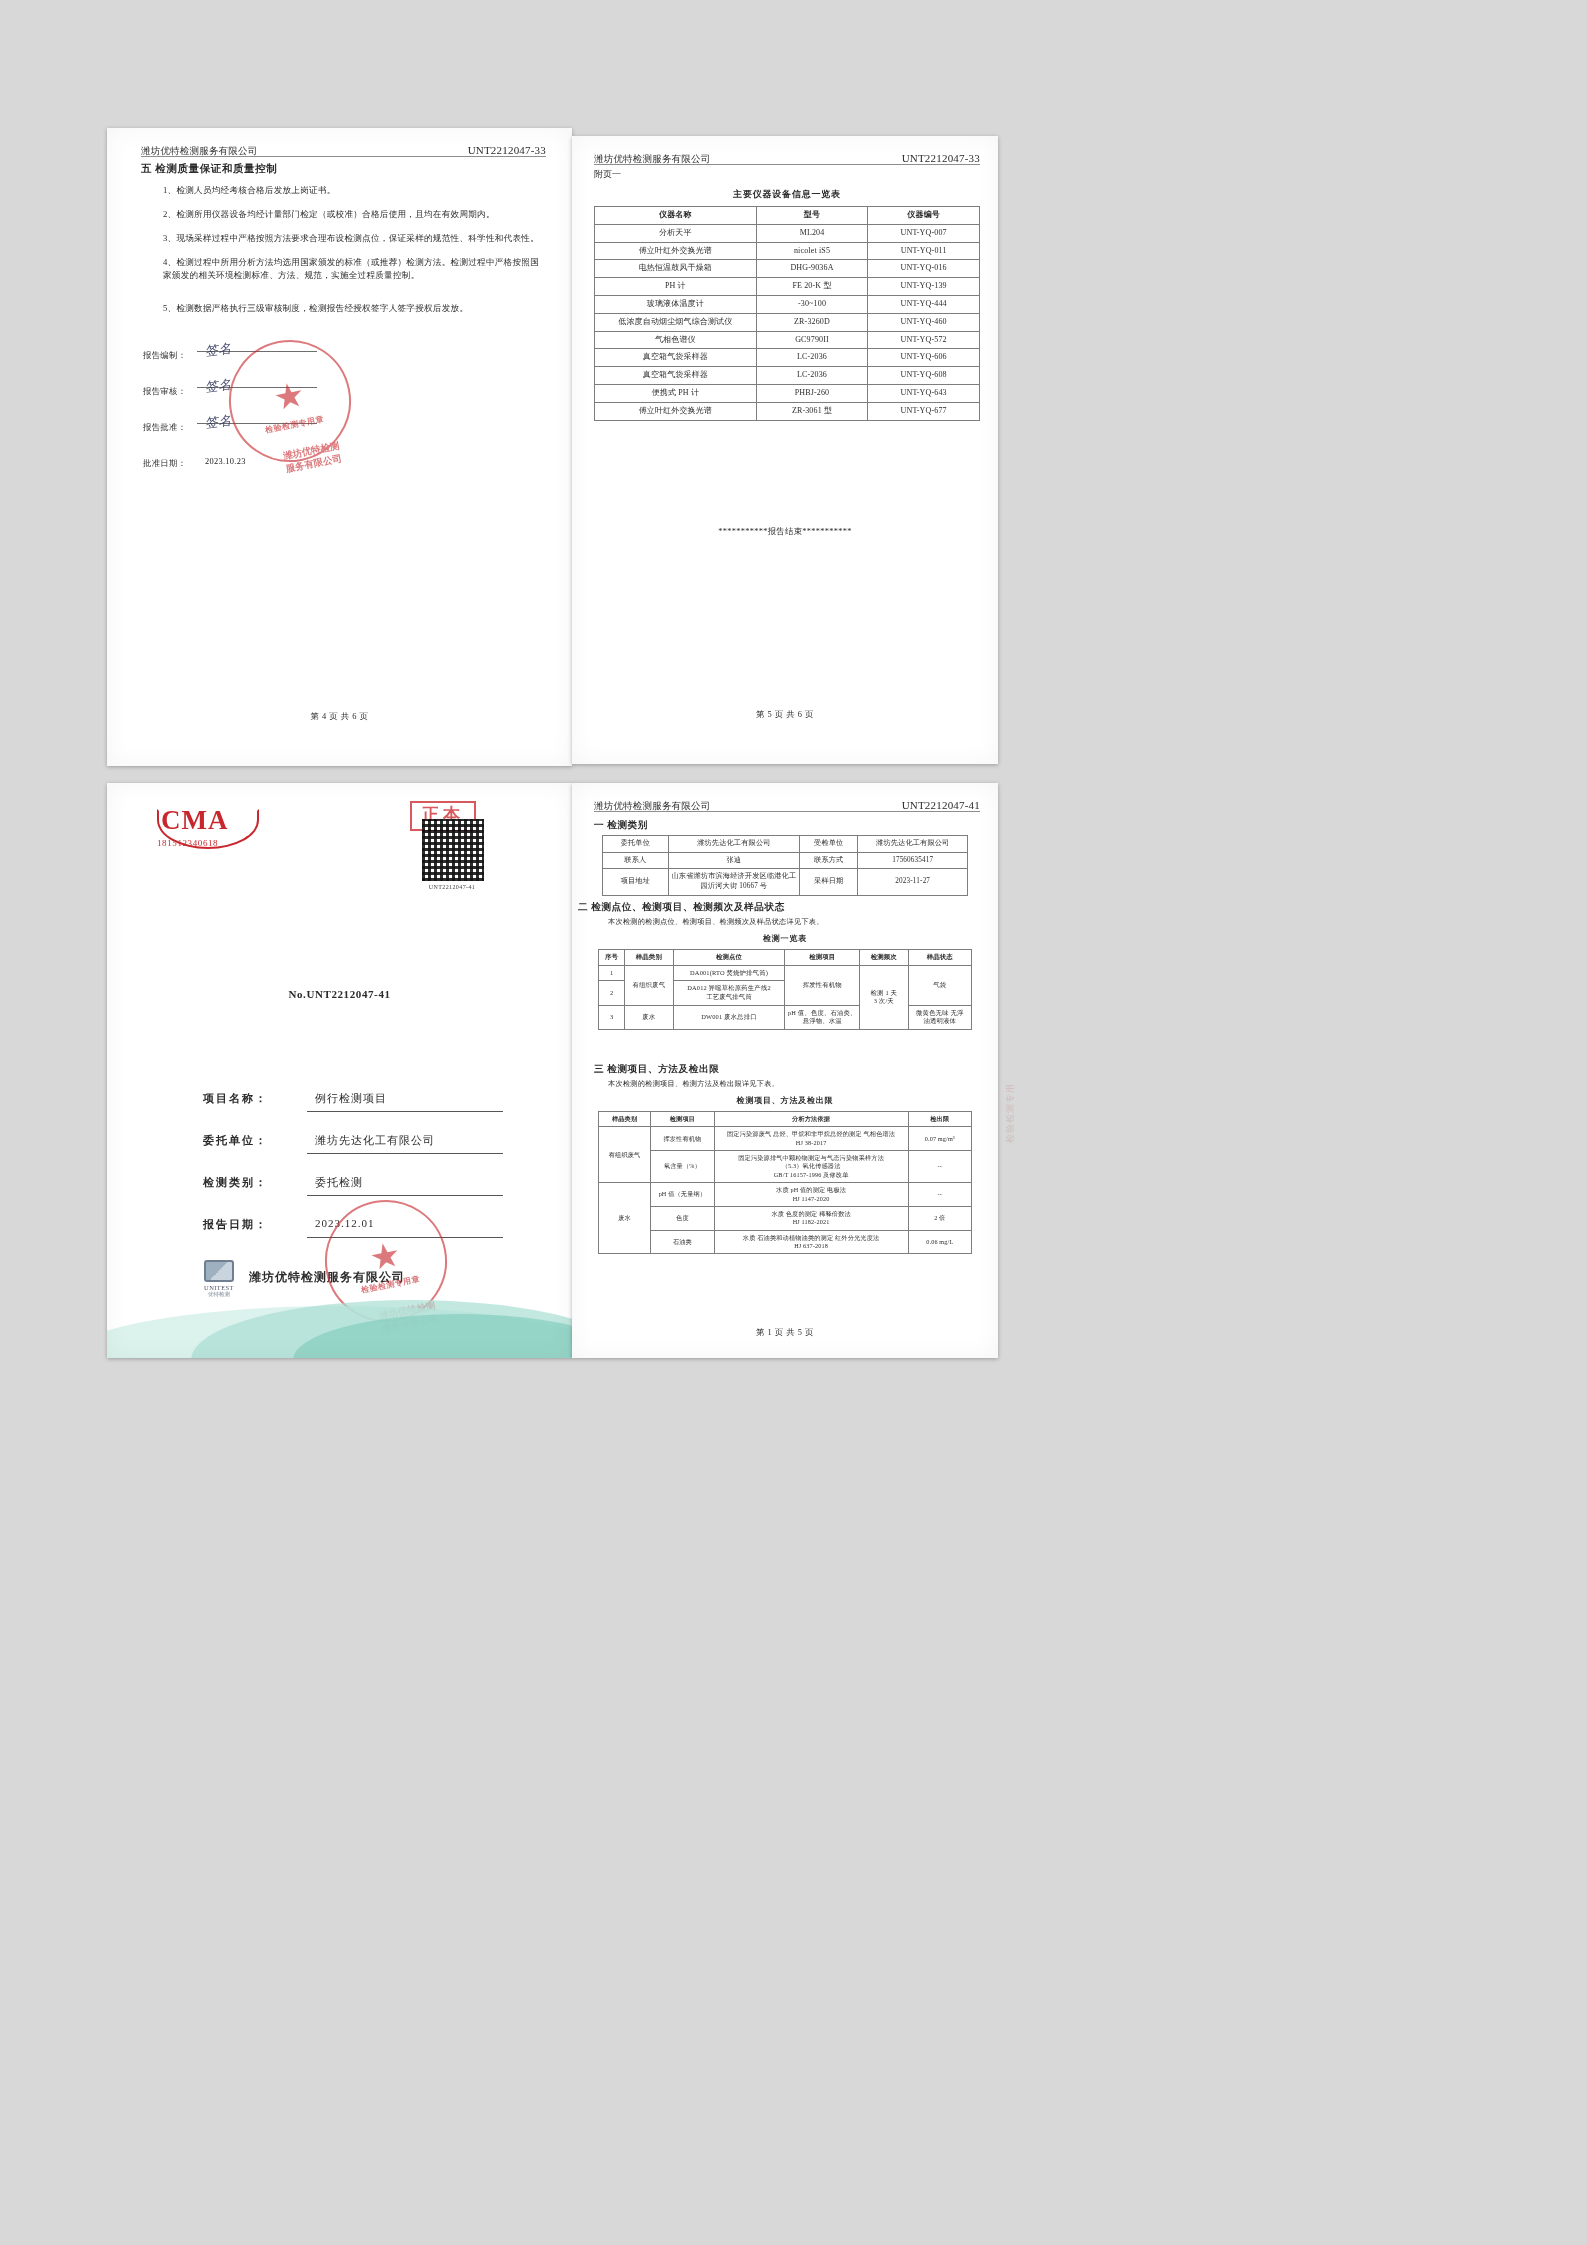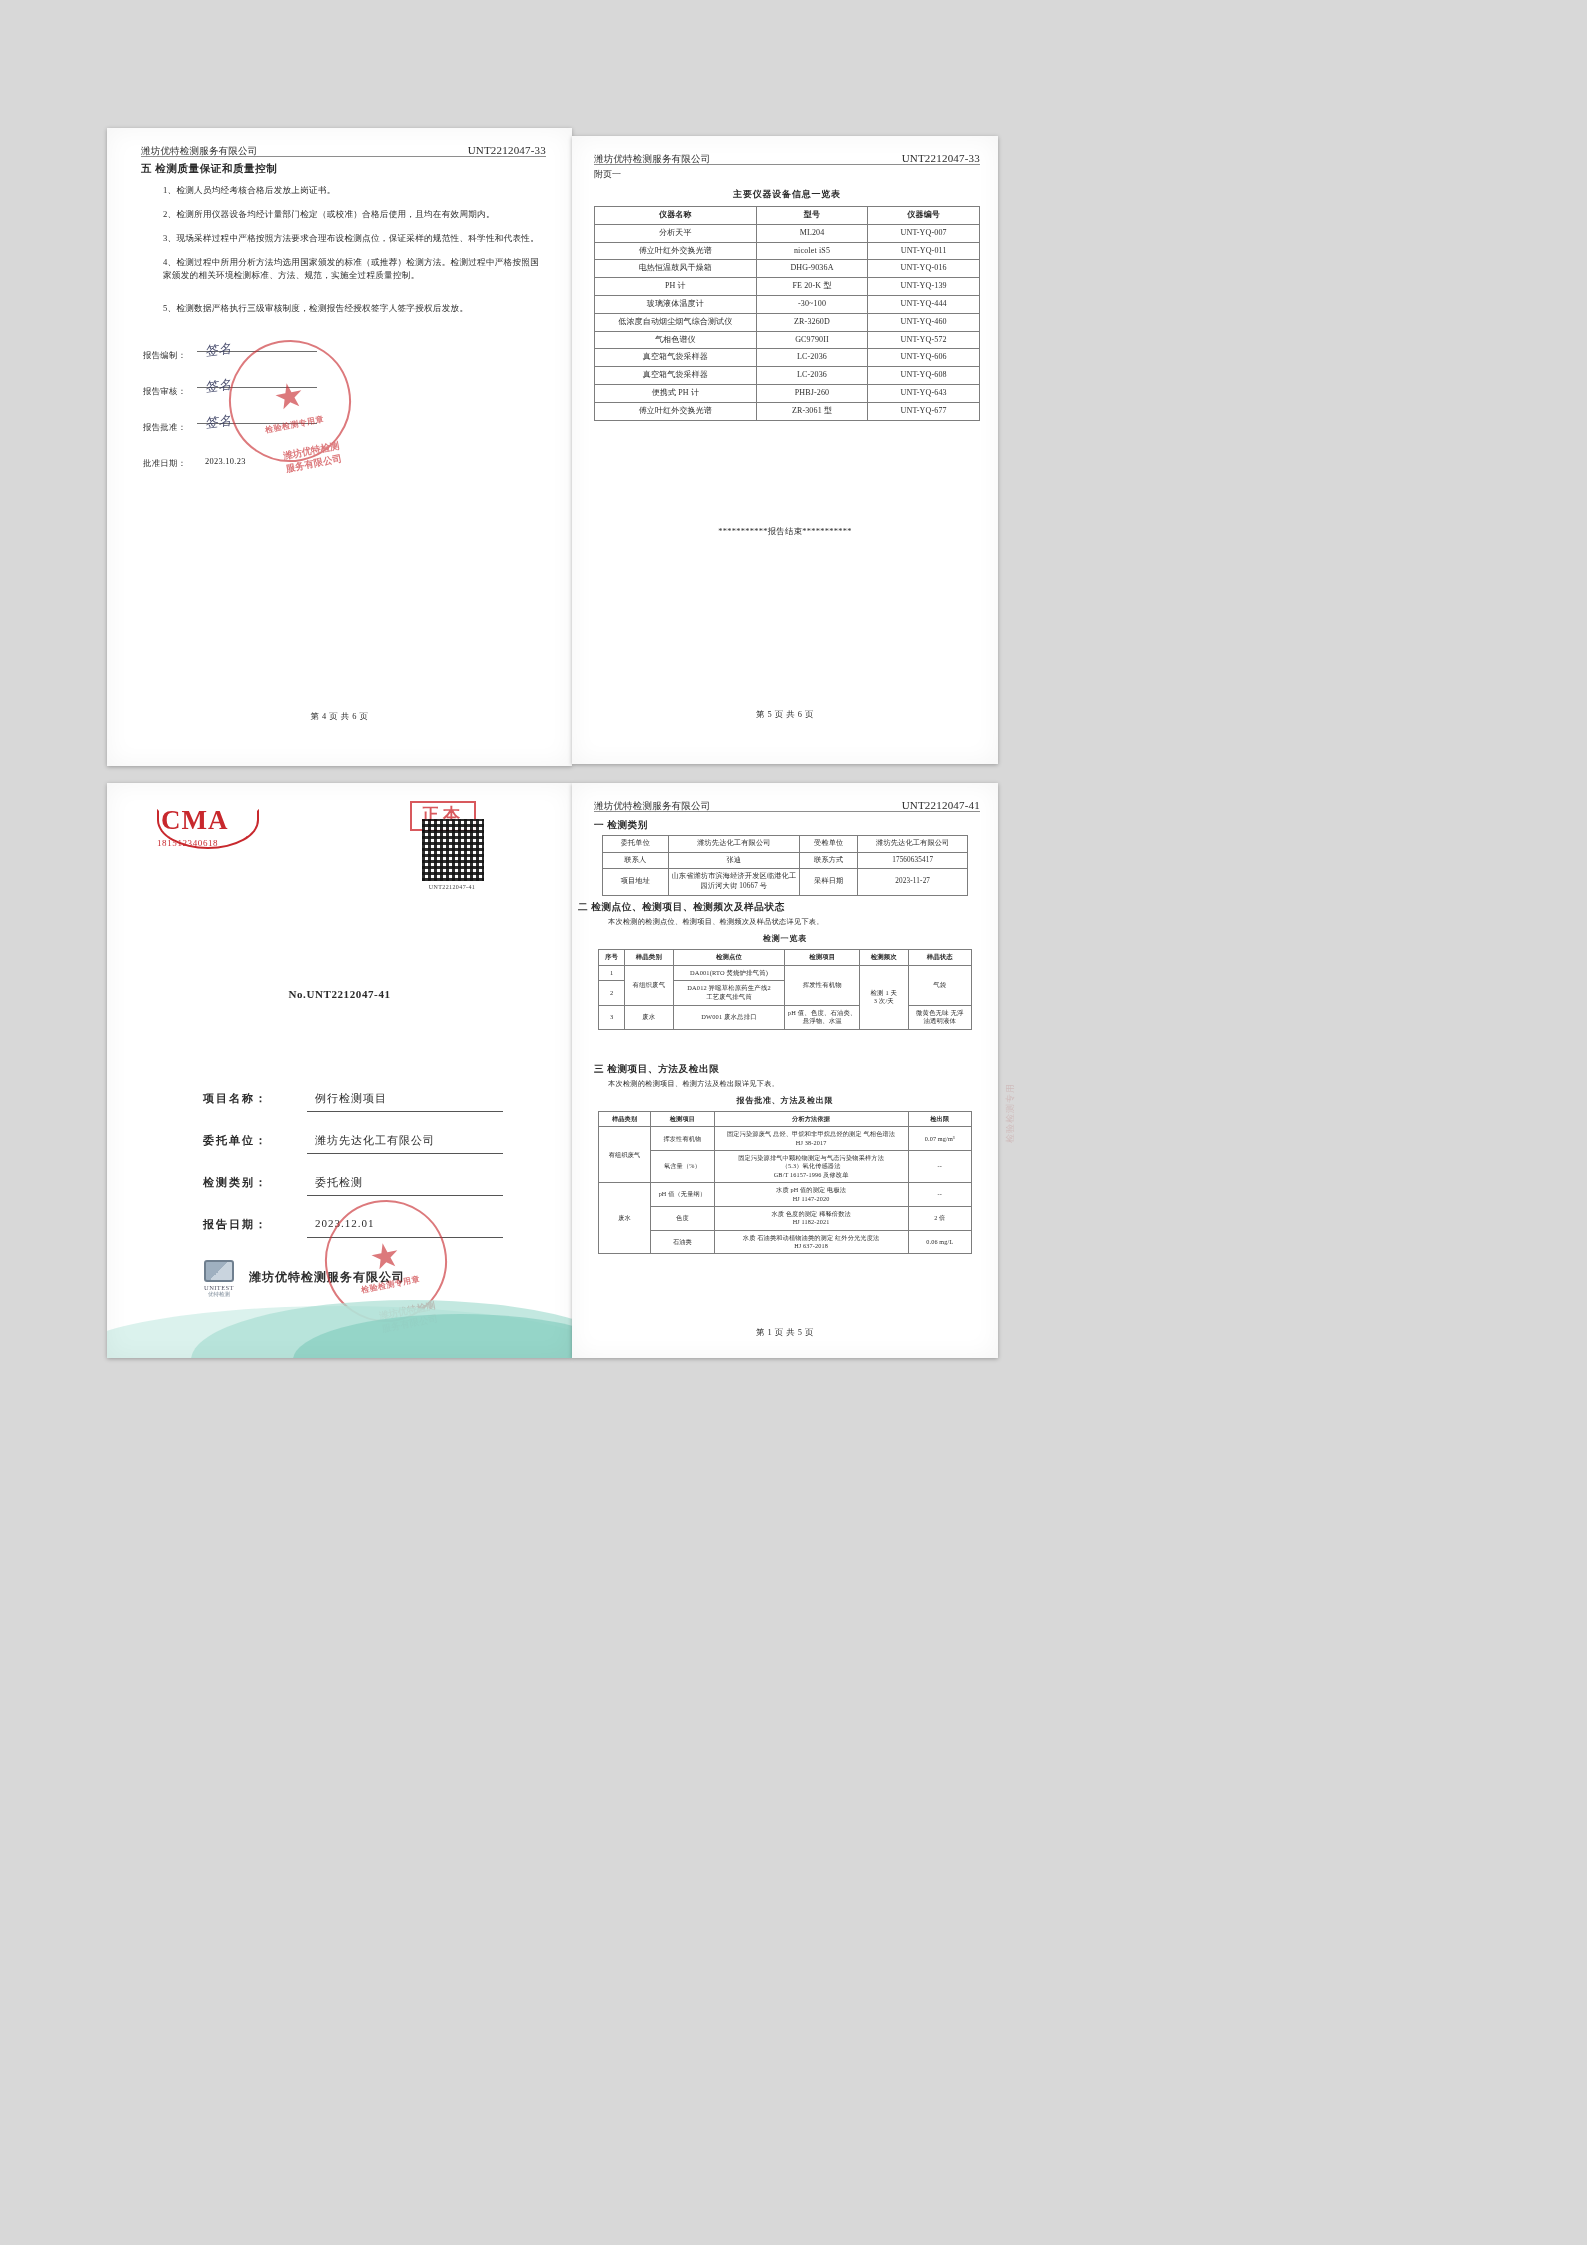--- a/index.html
+++ b/index.html
@@ -477,21 +477,21 @@
 油透明液体</td>
             </tr>
           </tbody>
       </table>
     </div>
 
     <div class="sec-title" style="left:22px;top:280px;font-size:9.6px;">三  检测项目、方法及检出限</div>
     <div class="para" style="left:36px;top:296px;font-size:7.2px;">本次检测的检测项目、检测方法及检出限详见下表。</div>
 
     <div style="position:absolute;left:26px;width:374px;top:312px;">
-      <div class="tbl-caption" style="font-size:8px;">报告批准、方法及检出限</div>
+      <div class="tbl-caption" style="font-size:8px;">检测项目、方法及检出限</div>
       <table class="doc-table" style="font-size:6.2px;">
         <thead>
           <tr>
             <th style="width:14%">样品类别</th>
             <th style="width:17%">检测项目</th>
             <th style="width:52%">分析方法依据</th>
             <th style="width:17%">检出限</th>
           </tr>
         </thead>
         <tbody id="method-body">

